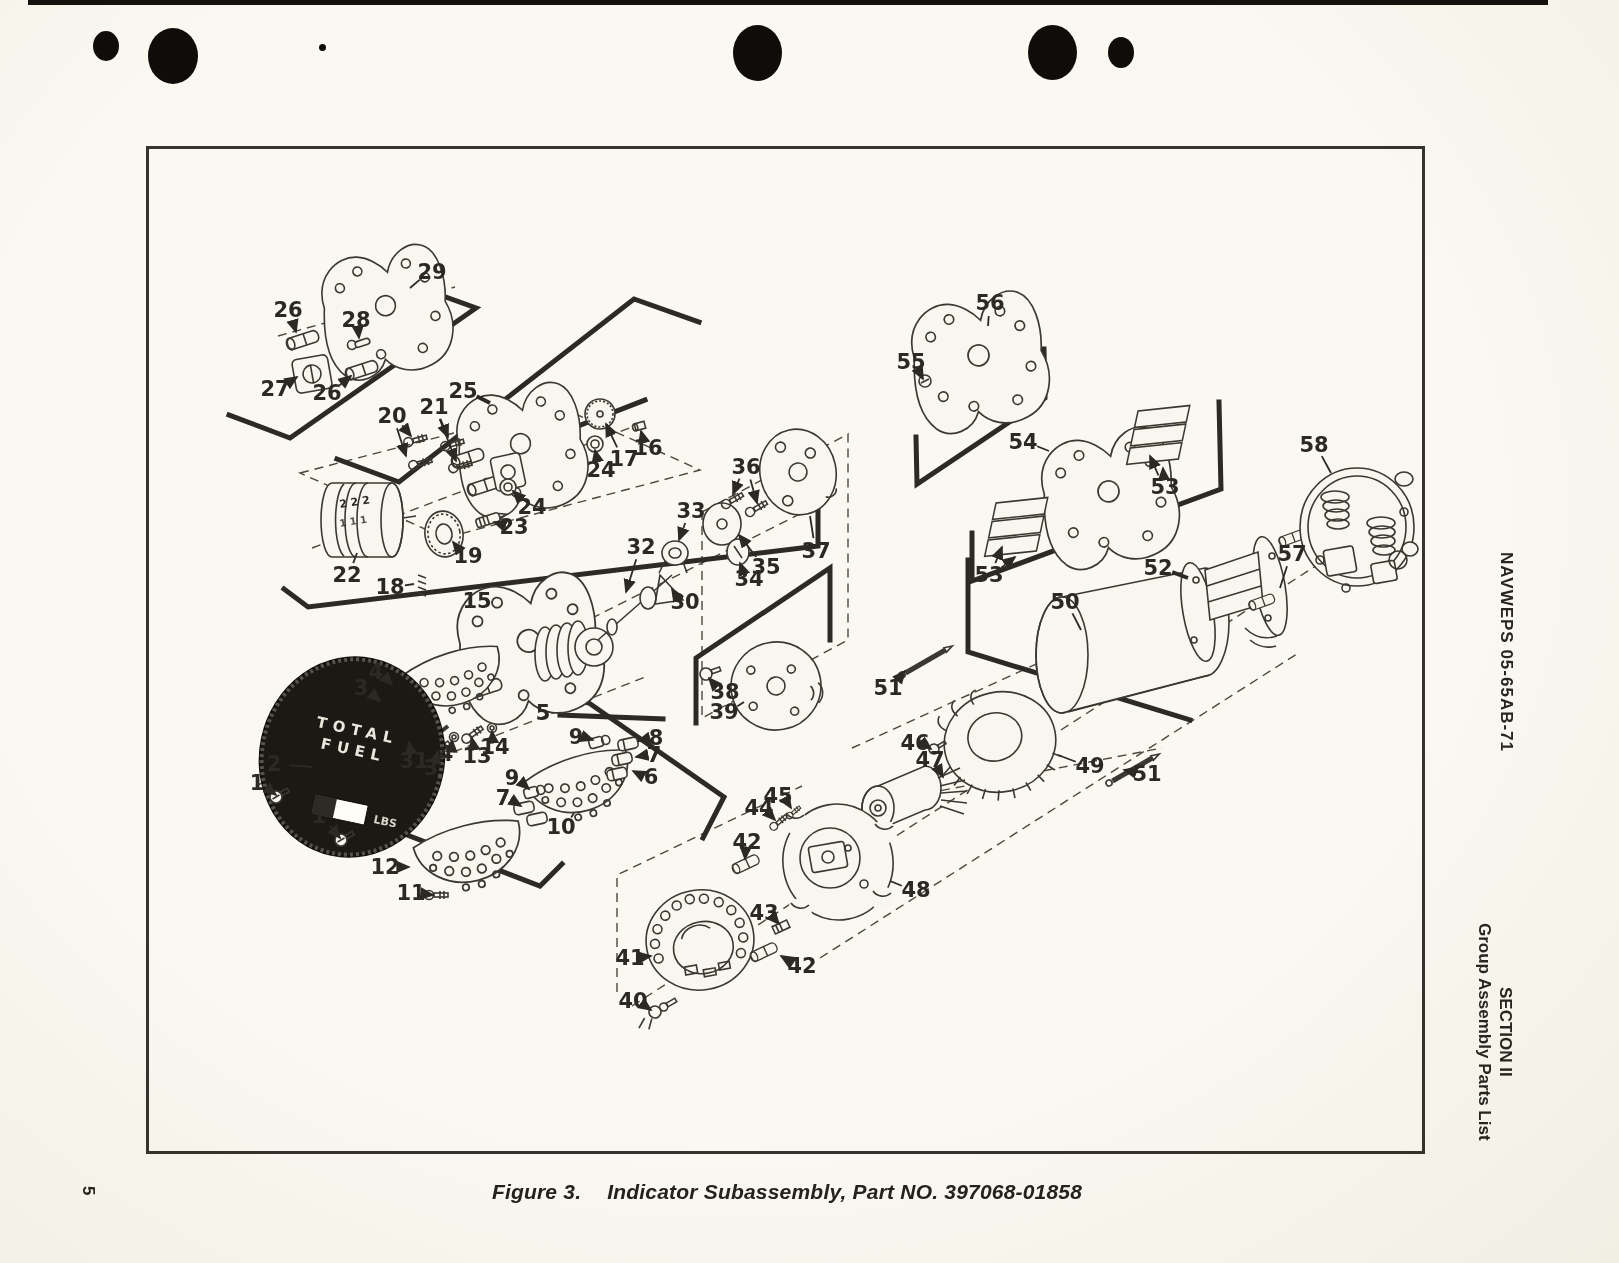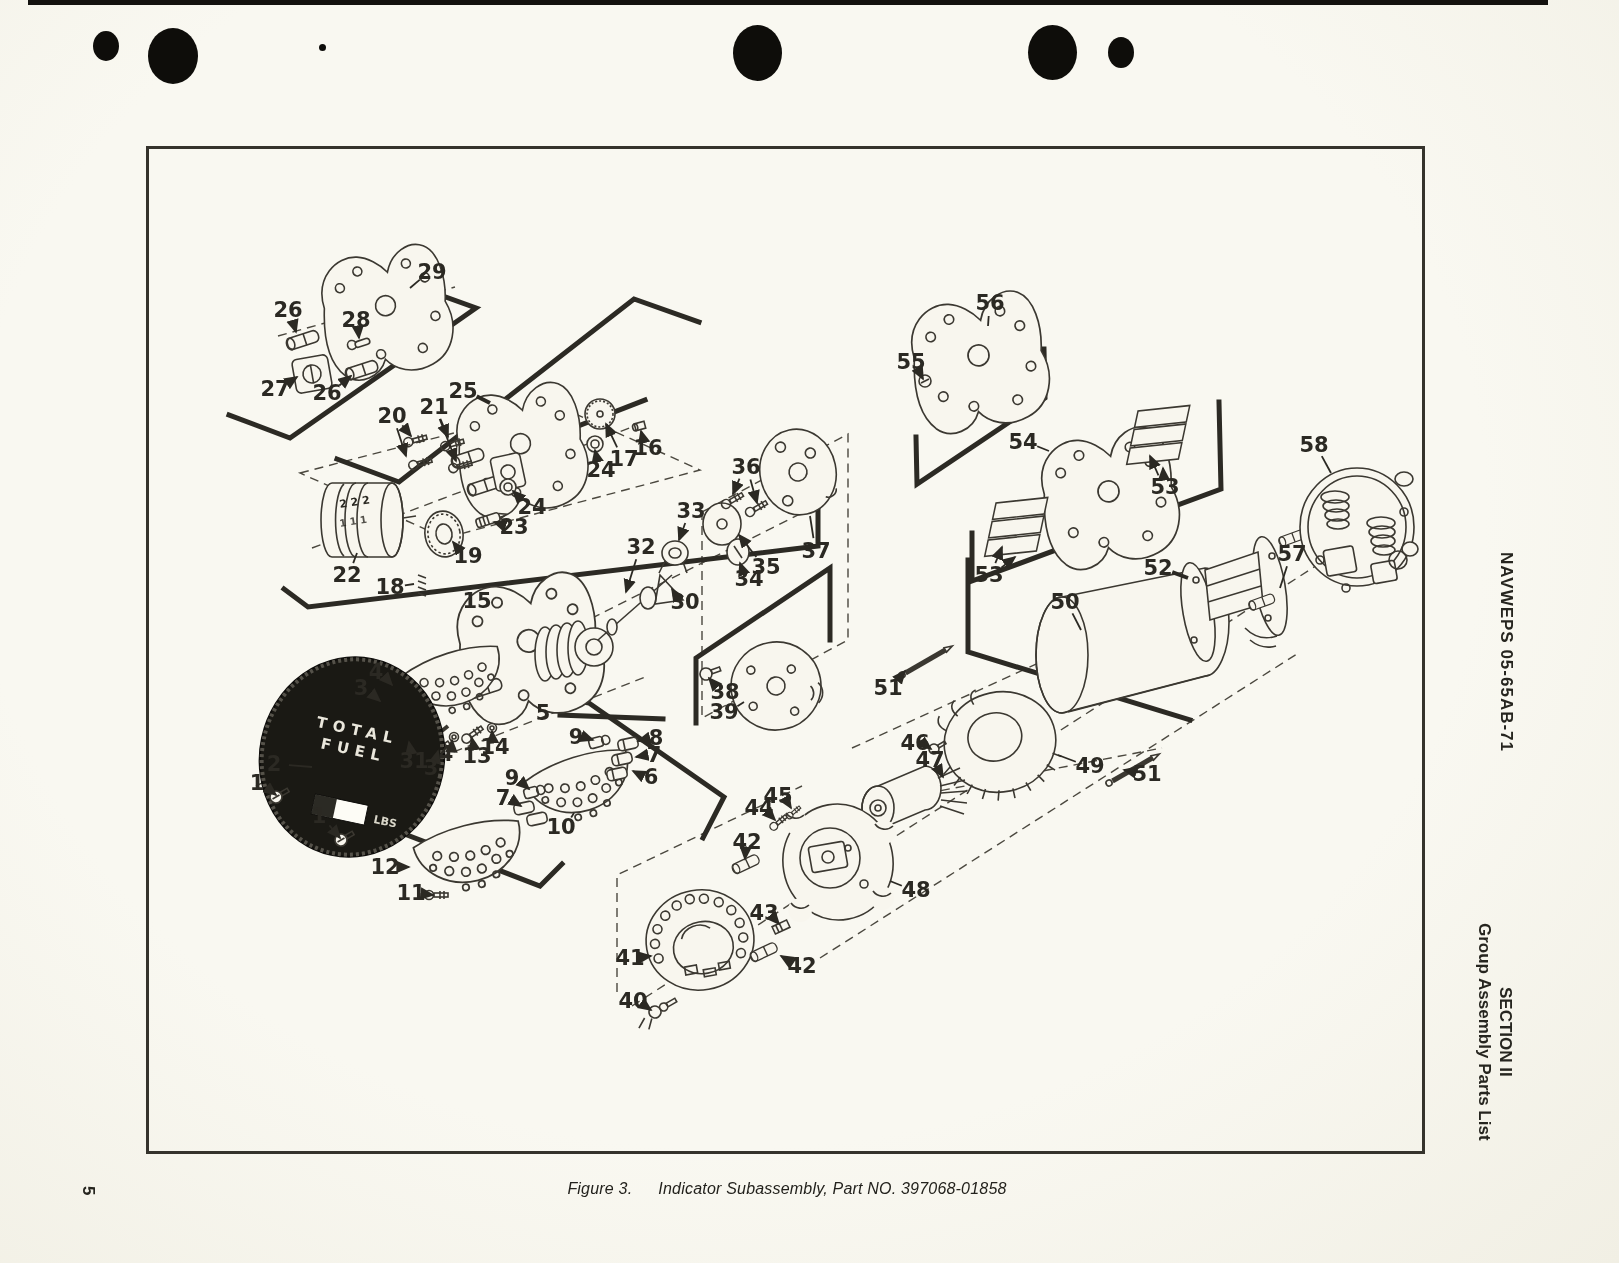--- a/index.html
+++ b/index.html
@@ -5,21 +5,21 @@
   html,body{margin:0;padding:0;}
   body{background:#d8d5cc;font-family:"Liberation Sans",sans-serif;}
   .page{position:relative;width:1619px;height:1263px;overflow:hidden;
         background:radial-gradient(ellipse at 45% 40%, #f9f8f1 60%, #f1efe4 100%);}
   .scanbar{position:absolute;left:28px;top:0;width:1520px;height:5px;background:#14120f;}
   .dot{position:absolute;background:#0e0d0a;border-radius:50%;}
   .frame{position:absolute;left:146px;top:146px;width:1279px;height:1008px;
          border:3px solid #35332c;box-sizing:border-box;background:transparent;}
   svg.art{position:absolute;left:0;top:0;width:1619px;height:1263px;}
   .caption{position:absolute;left:146px;top:1180px;width:1282px;text-align:center;
-           font-weight:400;font-style:italic;font-size:16px;color:#23221d;letter-spacing:0.2px;}
+           font-weight:700;font-style:italic;font-size:21px;color:#23221d;letter-spacing:0.2px;}
   .caption .fig{margin-right:26px;}
   .vtext{position:absolute;writing-mode:vertical-rl;color:#26251f;font-weight:700;}
   .navweps{left:1496px;top:552px;height:180px;font-size:17px;letter-spacing:1px;white-space:nowrap;}
   .section{left:1474px;top:842px;height:380px;font-size:17px;line-height:21px;text-align:center;}
   .pagenum{left:78px;top:1186px;font-size:17px;}
   .callout{font:700 21px "DejaVu Sans",sans-serif;fill:#2b2923;}
   .ink{stroke:#3b3831;fill:none;stroke-width:1.6;}
   .paper{fill:#f8f6ee;}
   .dash{stroke:#4b483f;fill:none;stroke-width:1.4;stroke-dasharray:9 6;}
   .brk{stroke:#2c2a24;fill:none;stroke-width:5;stroke-linecap:square;}

